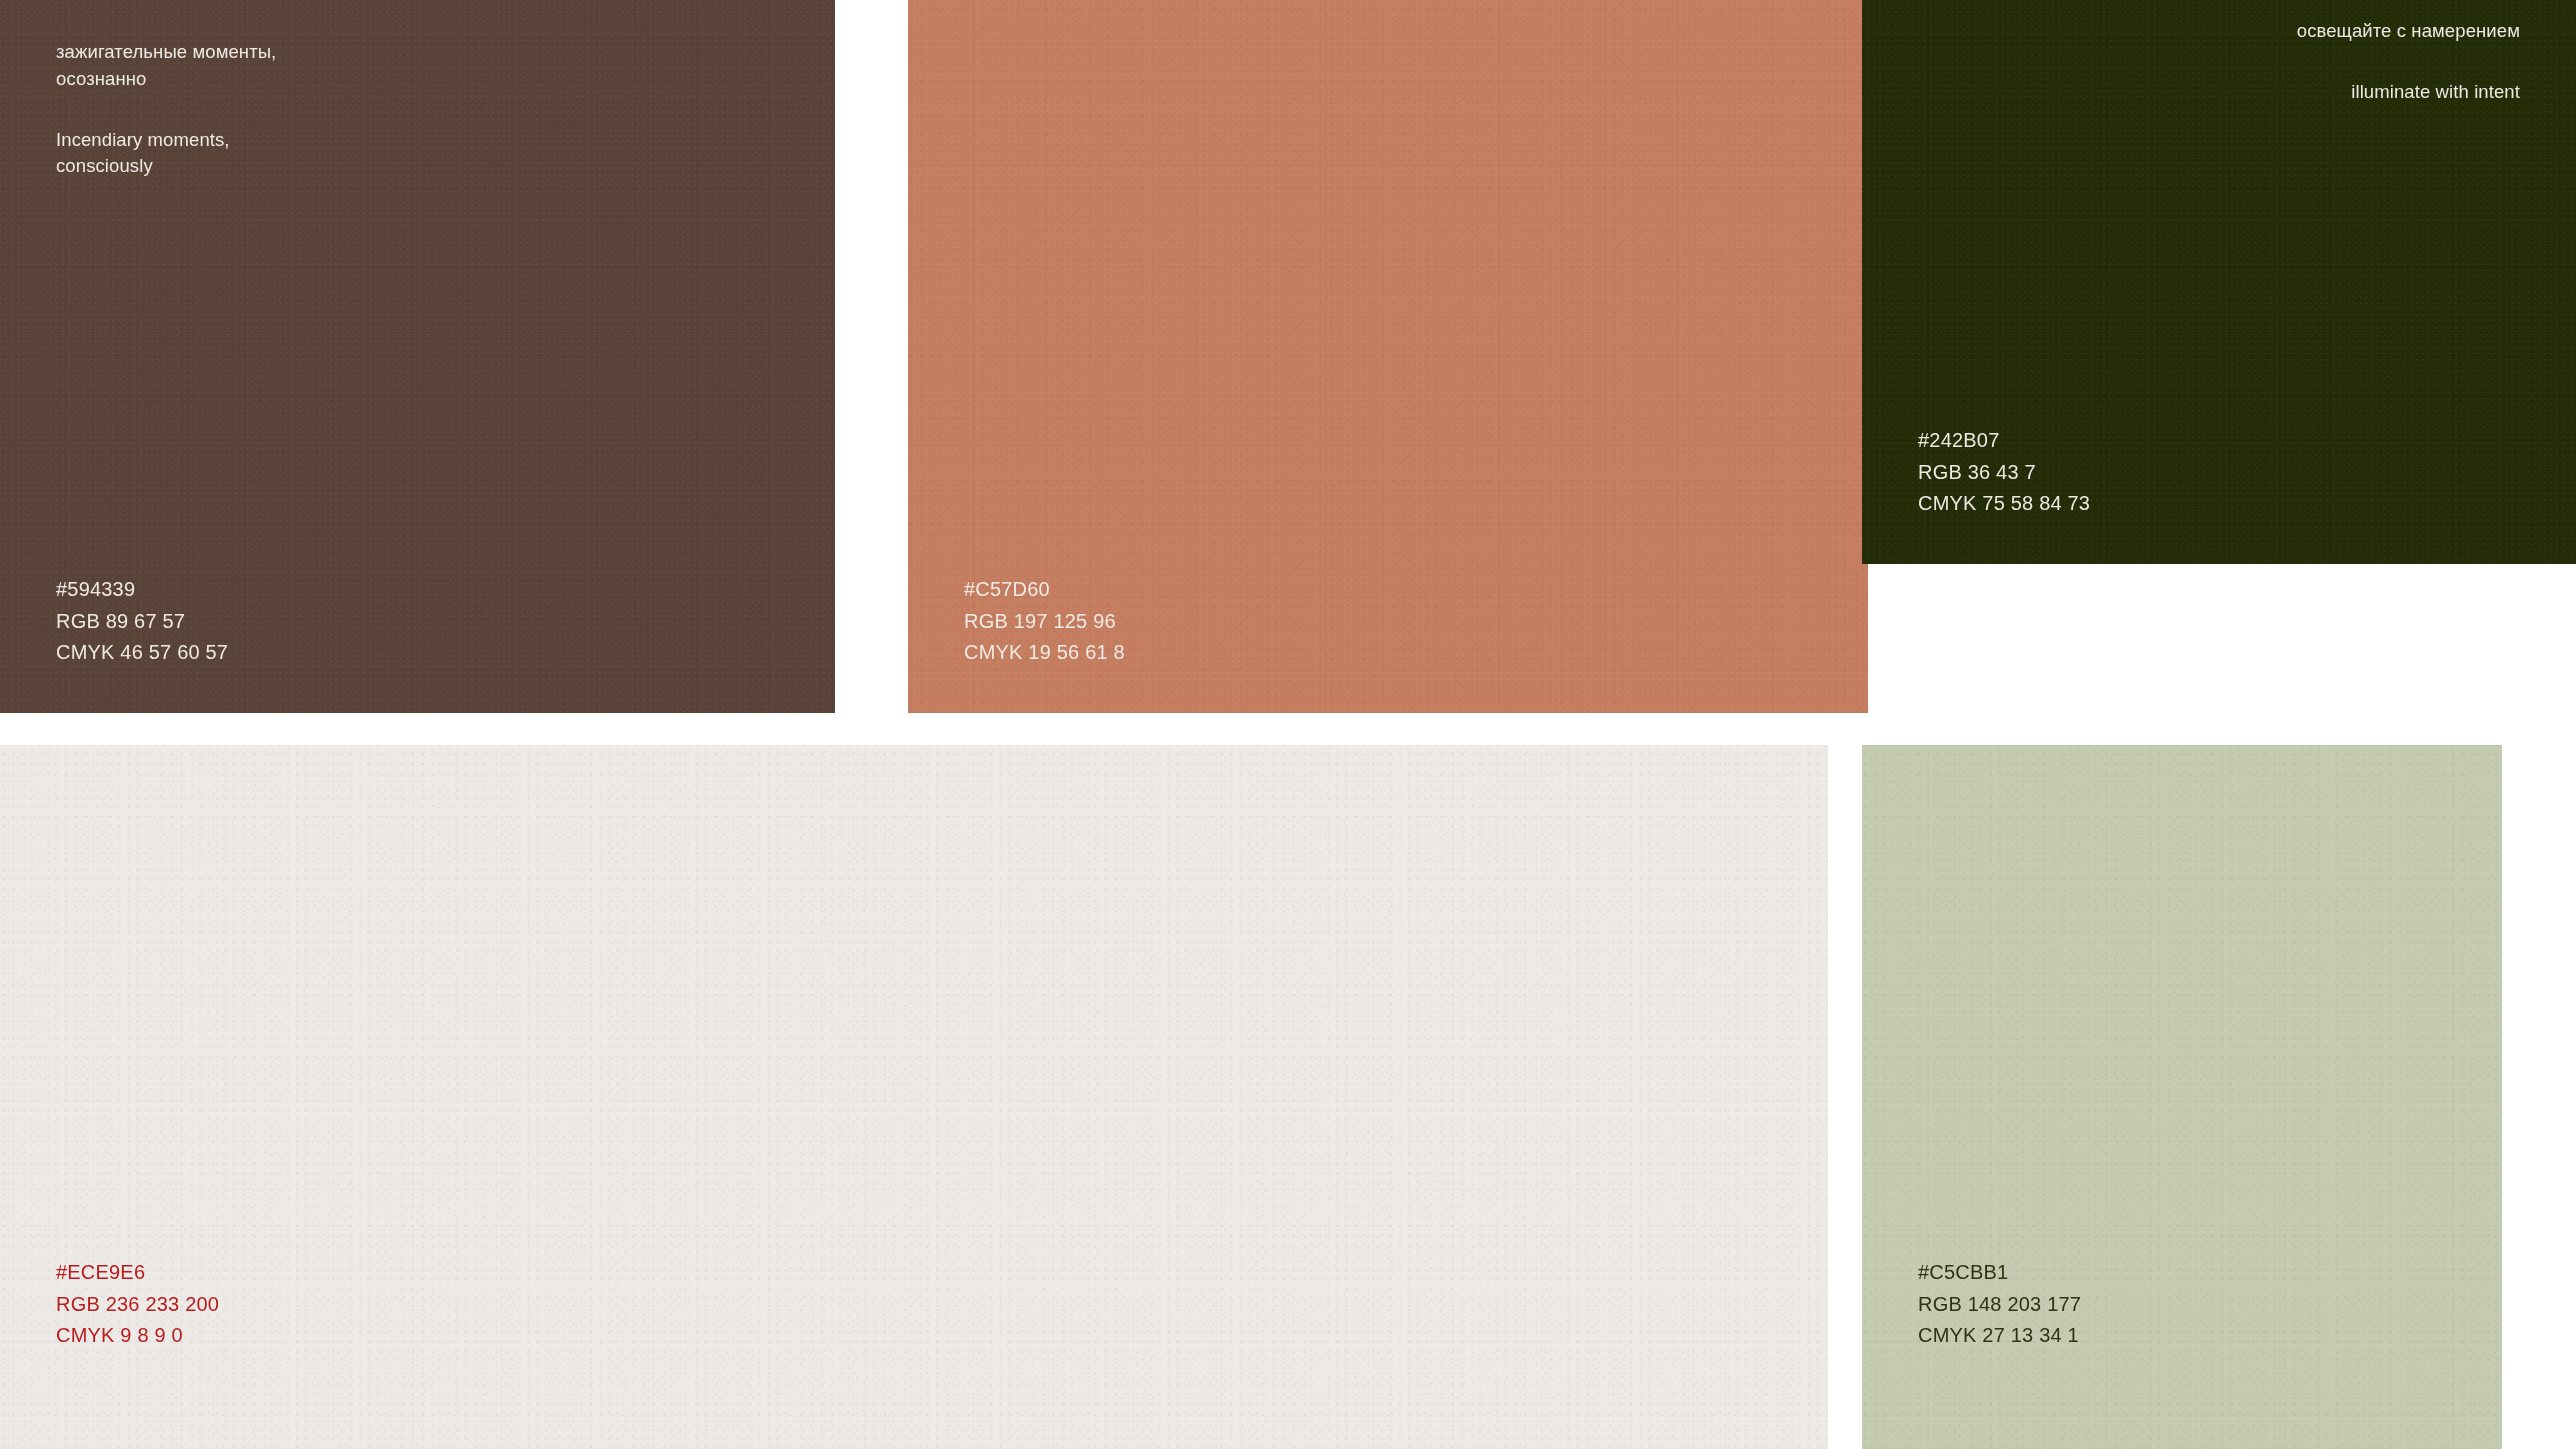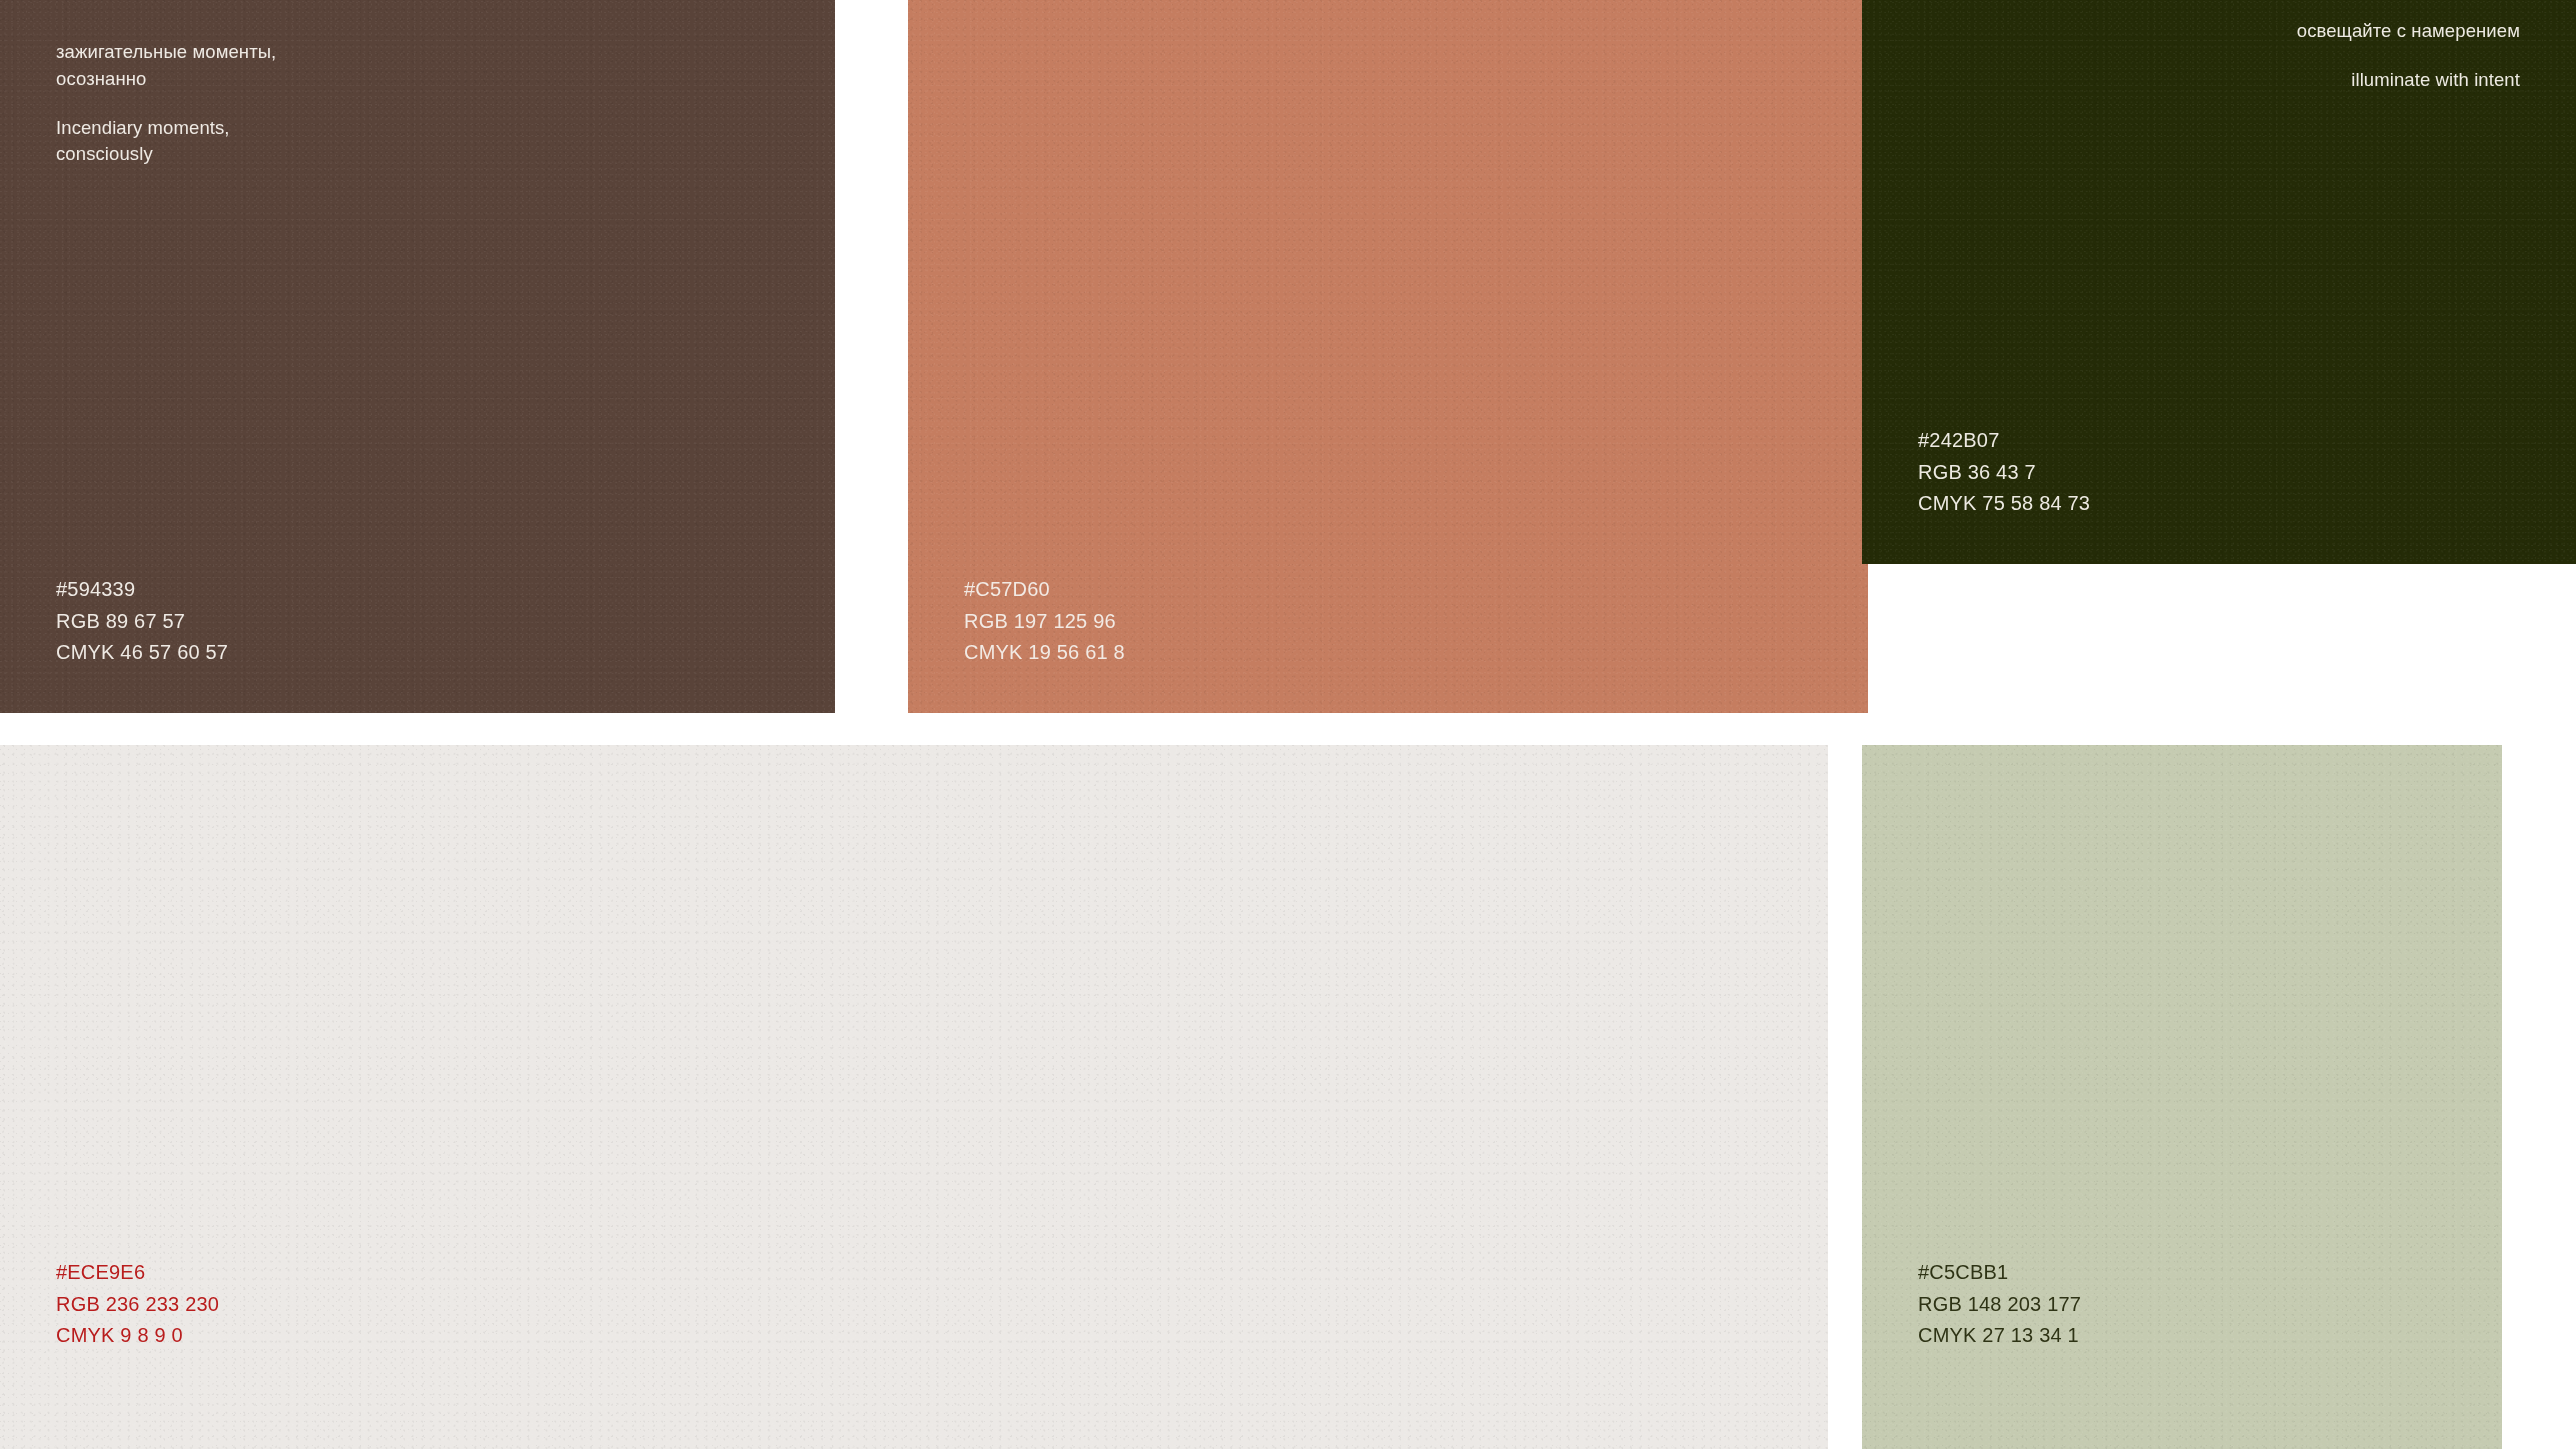--- a/index.html
+++ b/index.html
@@ -32,21 +32,21 @@
   }
 
   
   .tagline {
     position:absolute;
     z-index:3;
     line-height:1.45;
     white-space:pre-line;
   }
   .tagline .ru { font-size:18.5px; letter-spacing:0.1px; }
-  .tagline .en { font-size:18.5px; letter-spacing:0.1px; margin-top:22px; }
+  .tagline .en { font-size:18.5px; letter-spacing:0.1px; margin-top:34px; }
   .tagline.right { text-align:right; }
 
   
   .spec {
     position:absolute;
     z-index:3;
     font-size:20px;
     line-height:1.58;
     letter-spacing:0.2px;
   }
@@ -80,21 +80,21 @@
       <div class="tagline on-dark right" style="color: rgb(237, 234, 226); right: 56px; top: 17.7px;"><div class="ru">освещайте с намерением</div><div class="en">illuminate with intent</div></div>
       <div class="spec on-dark" style="color: rgb(237, 234, 226); left: 56px; bottom: 44px;">
         <div>#242B07</div>
         <div>RGB 36 43 7</div>
         <div>CMYK 75 58 84 73</div>
       </div>
     </div>
     <div class="panel" style="left: 0px; top: 745px; width: 1828px; height: 704px; background: rgb(236, 233, 230);">
       <div class="spec on-light" style="color: #b91c1c; left: 56px; bottom: 97px;">
         <div>#ECE9E6</div>
-        <div>RGB 236 233 230</div>
+        <div>RGB 236 233 200</div>
         <div>CMYK 9 8 9 0</div>
       </div>
     </div>
     <div class="panel" style="left: 1862px; top: 745px; width: 640px; height: 704px; background: rgb(197, 203, 177);">
       <div class="spec on-light" style="color: rgb(46, 51, 21); left: 56px; bottom: 97px;">
         <div>#C5CBB1</div>
         <div>RGB 148 203 177</div>
         <div>CMYK 27 13 34 1</div>
       </div>
     </div>

